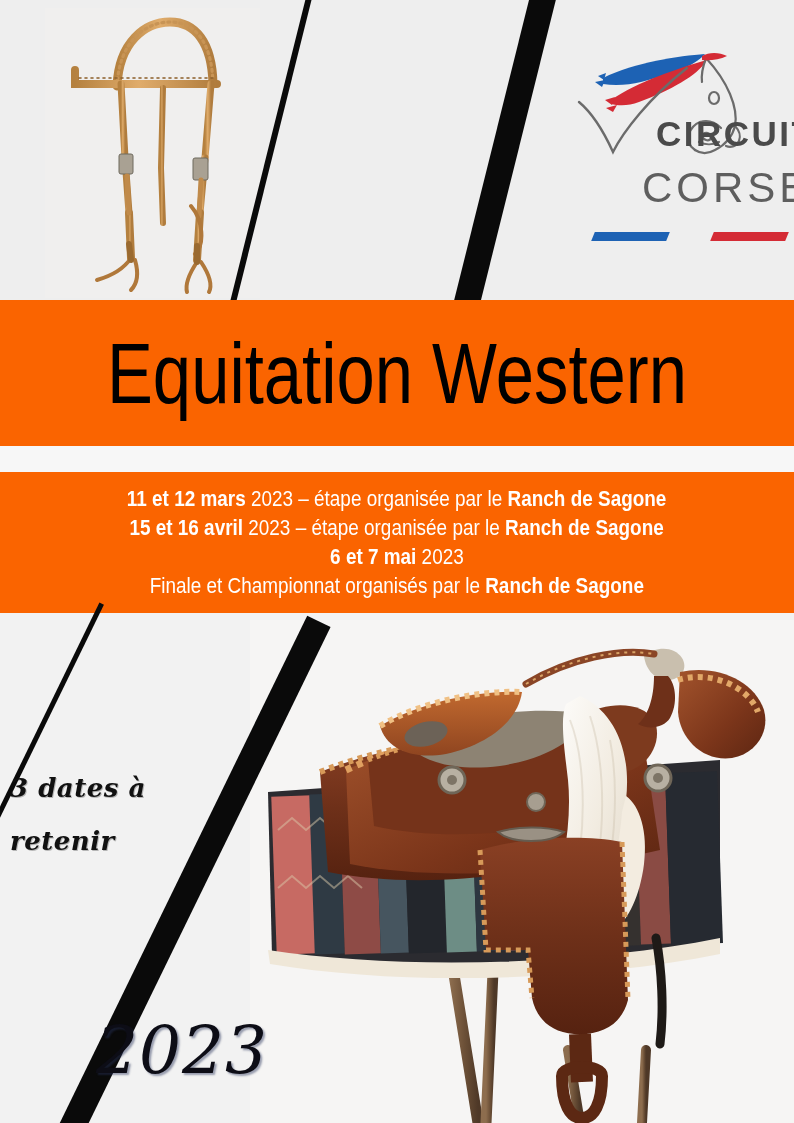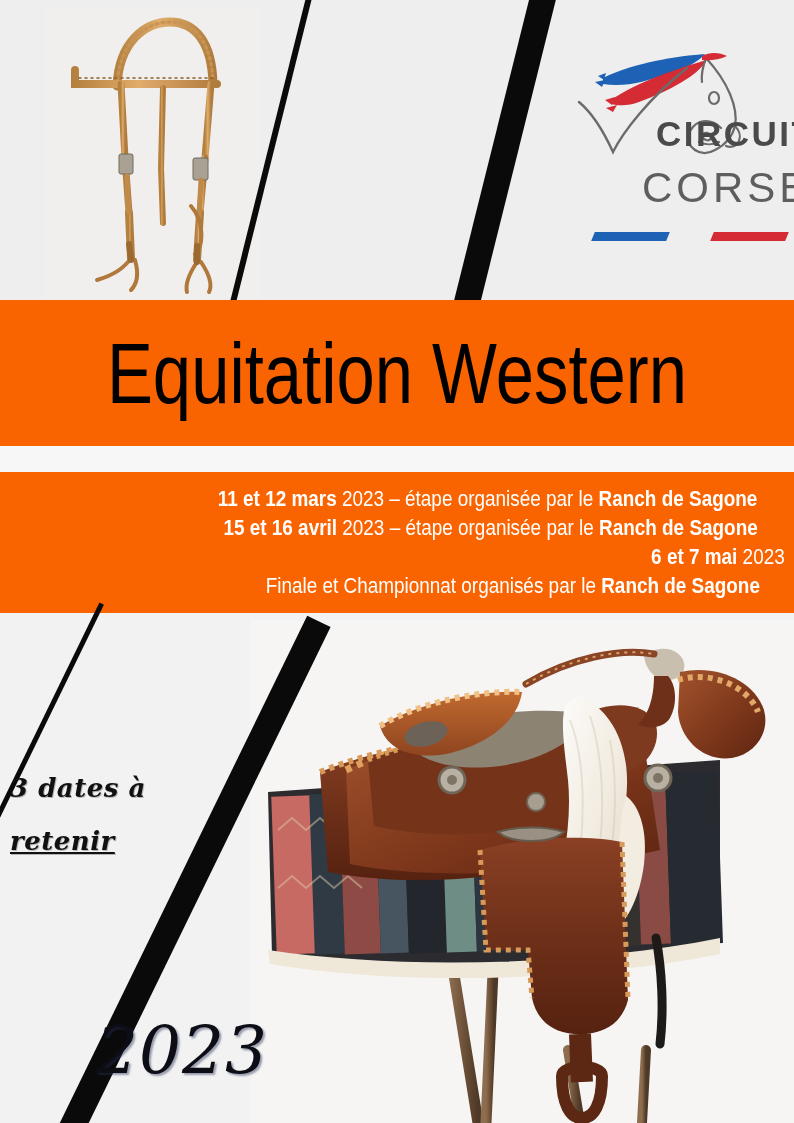--- a/index.html
+++ b/index.html
@@ -91,21 +91,21 @@
     transform-origin: center center;
     white-space: nowrap;
   }
 
   .dates-block {
     position: absolute;
     left: 0; top: 472px;
     width: 794px; height: 141px;
     display: flex;
     flex-direction: column;
-    align-items: flex-end;
+    align-items: center;
     justify-content: center;
     color: #ffffff;
   }
   .date-line {
     font-size: 21.5px;
     line-height: 29px;
     white-space: nowrap;
     transform: scaleX(0.88);
     transform-origin: center center;
     text-align: center;
@@ -121,21 +121,21 @@
     color: #111111;
     font-family: "DejaVu Serif", serif;
     font-style: italic;
     font-size: 26px;
     line-height: 53px;
     font-weight: 600;
     letter-spacing: 0.5px;
     text-shadow: 1px 1px 0 rgba(0,0,0,.25);
   }
   .script-text .l1 { display:block; }
-  .script-text .l2 { display:block;text-decoration:underline; }
+  .script-text .l2 { display:block; }
 
   
   .year-text {
     position: absolute;
     left: 96px; top: 1012px;
     color: #0d0d16;
     font-family: "DejaVu Serif", serif;
     font-style: italic;
     font-size: 66px;
     font-weight: 400;

